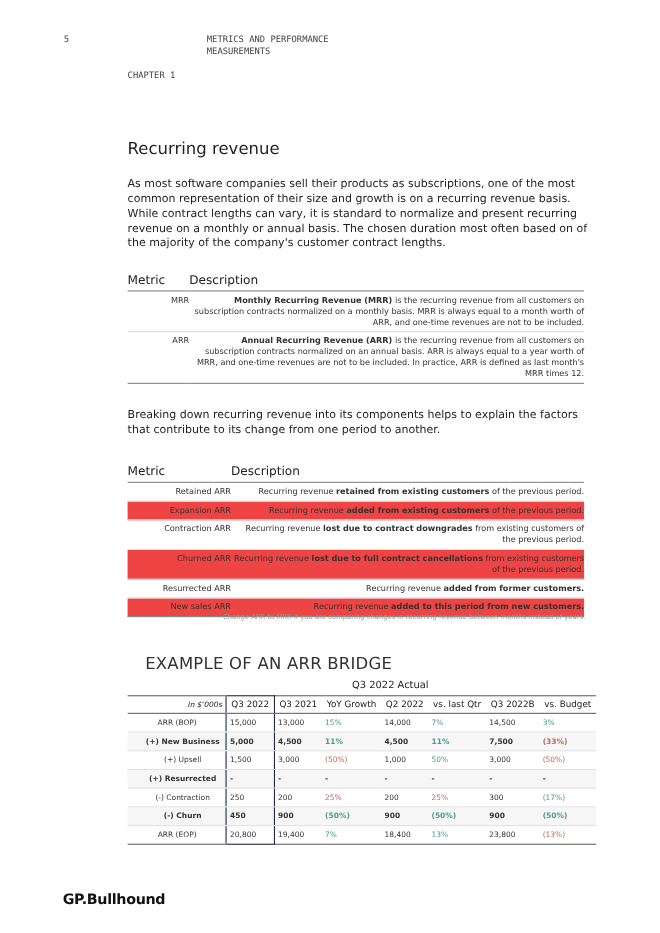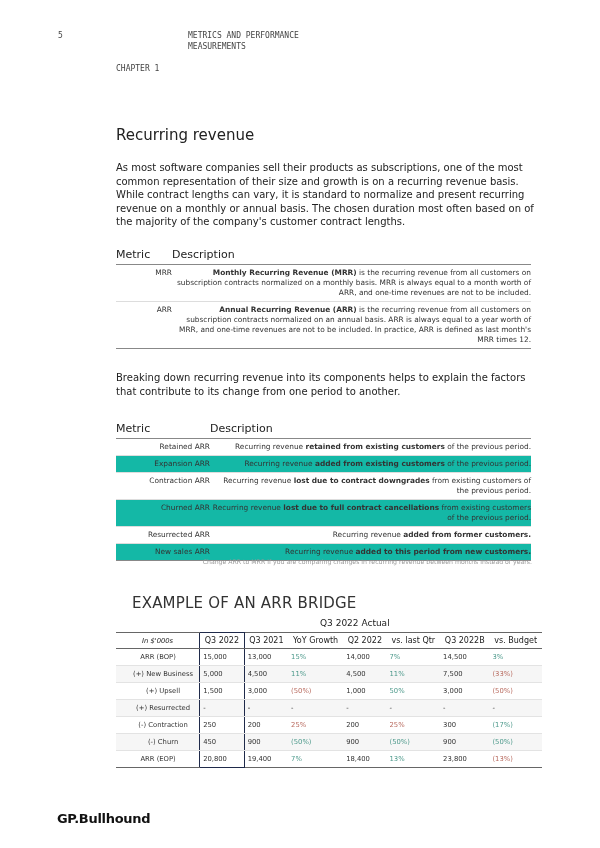--- a/index.html
+++ b/index.html
@@ -11,32 +11,32 @@
   .h2 { position:absolute; left:116px; top:126px; font-size:15px; color:#222; font-weight:normal; margin:0; }
   .intro { position:absolute; left:116px; top:161px; width:420px; font-size:10px; line-height:13.6px; color:#222; margin:0; }
   .tbl { position:absolute; left:116px; width:415px; border-collapse:collapse; font-size:7.4px; color:#333; }
   .tbl th { text-align:left; font-weight:normal; font-size:11px; color:#222; padding:2px 0 3px 0; border-bottom:1.5px solid #888; }
   .tbl td { vertical-align:top; padding:3px 0 3px 0; line-height:10px; border-bottom:1px solid #ddd;text-align:right; }
   .tbl tr:last-child td { border-bottom:1.5px solid #888; }
   .tbl1 { top:246px; }
   .tbl1 td.m, .tbl1 th.m { width:56px; }
   .tbl2 { top:420px; }
   .tbl2 td.m, .tbl2 th.m { width:94px; }
-  .tbl tr.shade td { background:#14b8a6; }
+  .tbl tr.shade td { background:#ef4444; }
   .para2 { position:absolute; left:116px; top:371px; width:420px; font-size:10px; line-height:13.6px; color:#222; margin:0; }
   .note { position:absolute; right:68px; top:558px; font-size:6.2px; color:#999; }
   .ex-title { position:absolute; left:132px; top:594px; font-size:15px; color:#333; letter-spacing:0.2px; }
   .bridge-caption { position:absolute; left:320px; top:618px; font-size:9px; color:#222; }
   .bridge { position:absolute; left:116px; top:632px; width:426px; border-collapse:collapse; font-size:6.8px; color:#333; }
   .bridge th { font-weight:normal; font-size:8px; color:#222; padding:3px 3px; text-align:center; border-top:1.5px solid #666; border-bottom:1.5px solid #666; white-space:nowrap; }
-  .bridge th.lbl { text-align:center; font-style:italic; font-size:6.8px; }
+  .bridge th.lbl { text-align:right; font-style:italic; font-size:6.8px; }
   .bridge td { padding:4px 3px; text-align:left; border-bottom:1px solid #e3e3e3; white-space:nowrap; height:8px; }
   .bridge td.lbl { text-align:center; padding-left:4px; }
   .bridge td.ind { padding-left:14px; }
-  .bridge tr.shade td { background:#f6f6f6; }
+  .bridge tr.shade td { background:#f6f6f6;font-weight:bold; }
   .bridge tr.total td { border-top:1.5px solid #666; border-bottom:1.5px solid #666; }
   .bridge .hl { border-left:1.5px solid #1f2a4a; border-right:1.5px solid #1f2a4a; }
   .bridge th.hl { border-top:1.5px solid #1f2a4a; }
   .bridge tr.total td.hl { border-bottom:1.5px solid #1f2a4a; }
   .pos { color:#4e9a8c; }
   .neg { color:#b86a5e; }
   .logo { position:absolute; left:57px; top:811px; font-size:13px; font-weight:bold; color:#111; letter-spacing:-0.3px; }
 </style>
 </head>
 <body>

